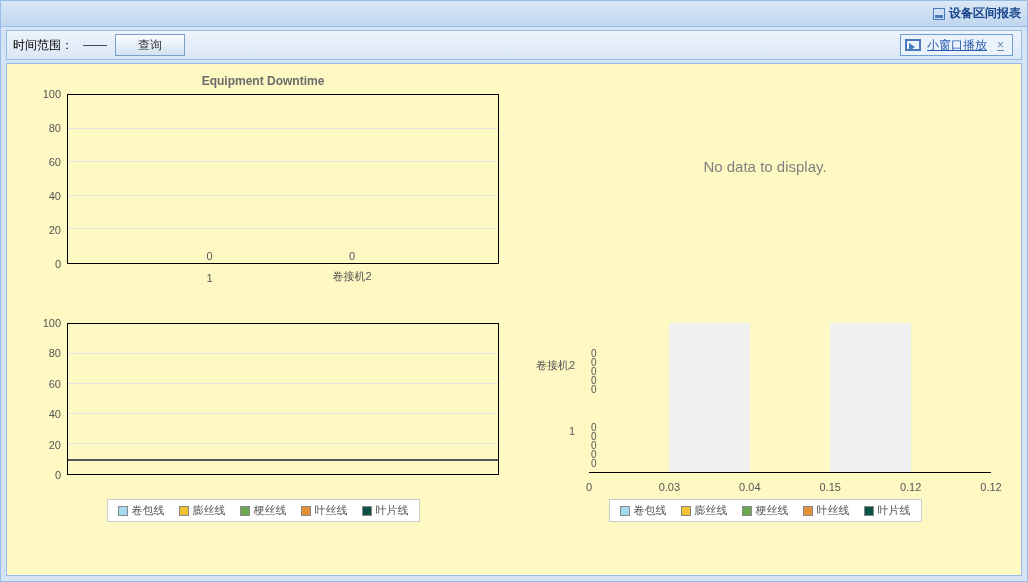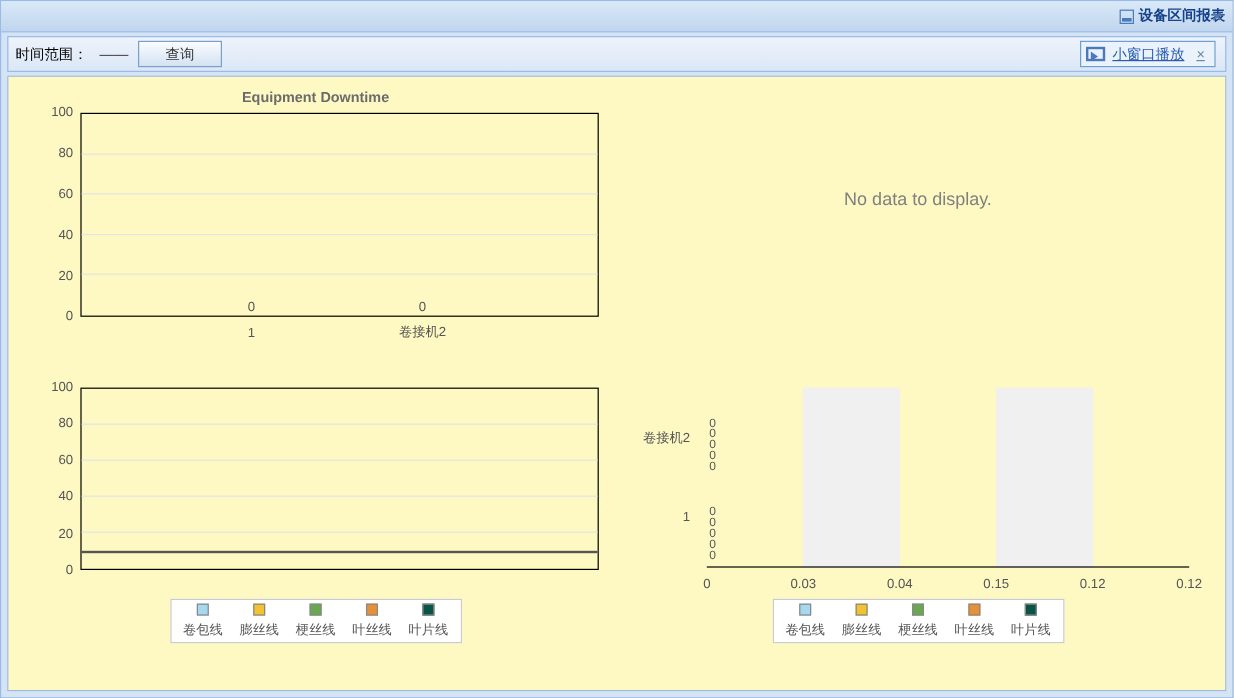--- a/index.html
+++ b/index.html
@@ -244,21 +244,21 @@
   margin: 6px auto 0;
   width: fit-content;
   border: 1px solid #ccc;
   background: #fff;
   padding: 3px 10px;
   display: flex;
   gap: 14px;
   font-size: 11px;
   color:#555;
 }
-.legend-item { display:flex; align-items:center; gap:4px;flex-direction:column; }
+.legend-item { display:flex; align-items:center; gap:4px; }
 .swatch {
   width:10px; height:10px;
   border:1px solid #888;
 }
 .hline-dark{
   position:absolute;
   left:0; right:0;
   border-top:2px solid #555;
 }
 </style>

